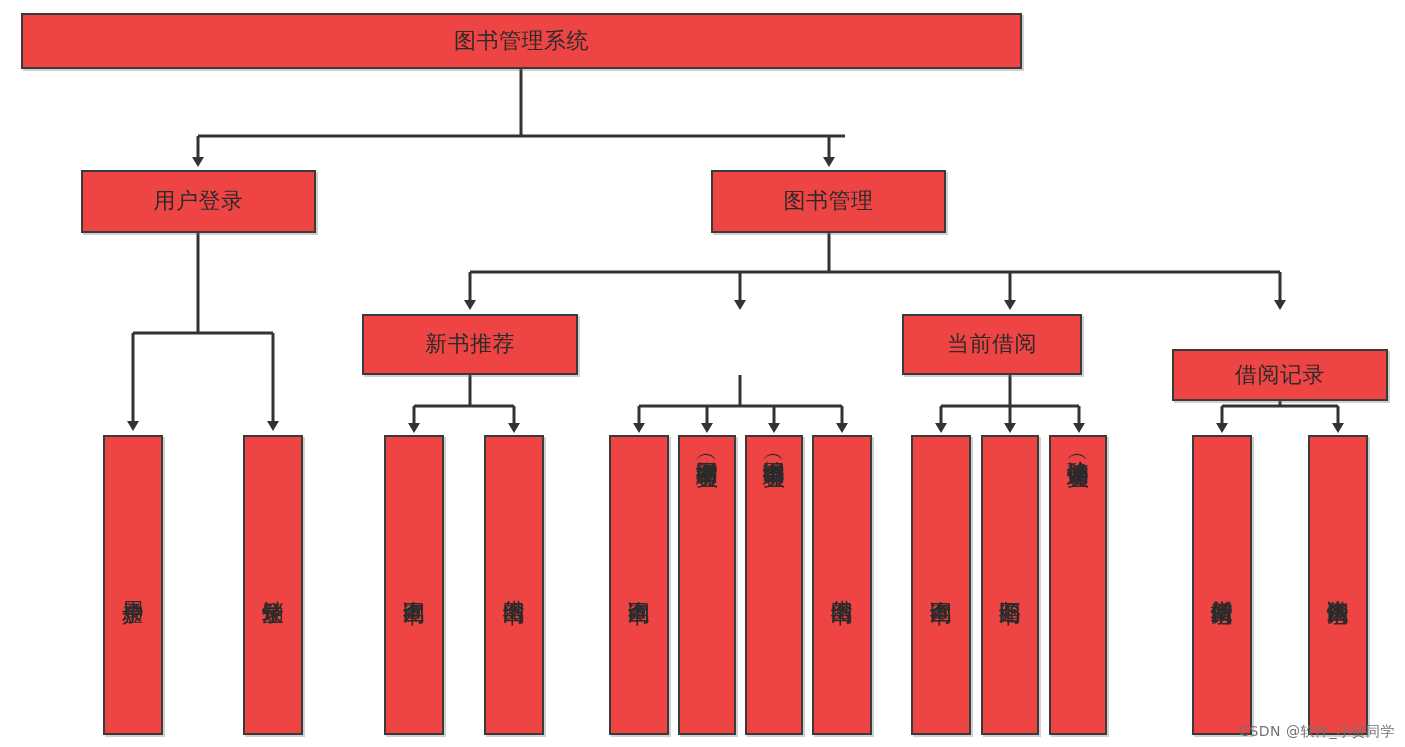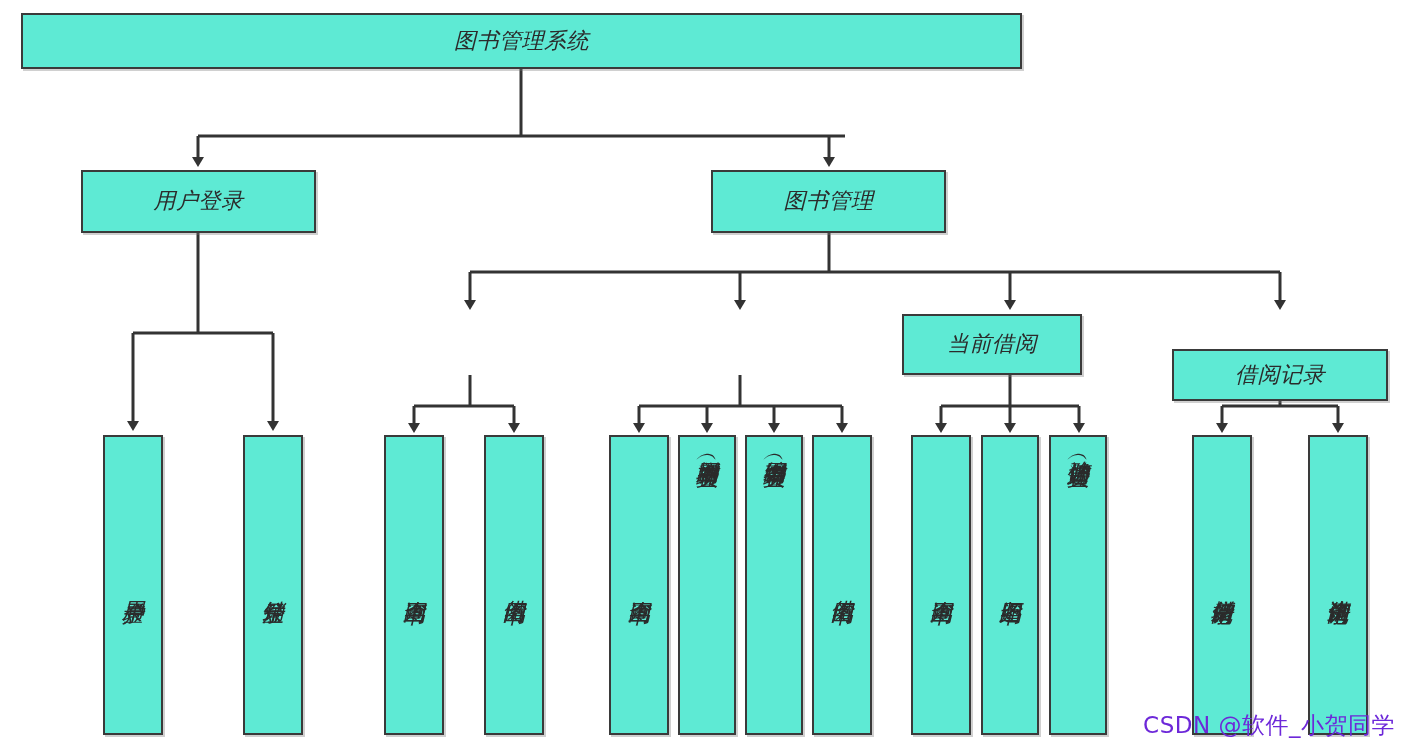--- a/index.html
+++ b/index.html
@@ -24,29 +24,28 @@
   svg#diagram-svg {
     position: absolute;
     left: 0;
     top: 0;
     width: 1405px;
     height: 747px;
     display: block;
   }
   .node-box {
     position: absolute;
-    background: #5eead4;
+    background: #ef4444;
     border: 2.5px solid #3a3a3a;
     box-sizing: border-box;
     box-shadow: 2px 2px 0 rgba(120,120,120,0.35);
     display: flex;
     align-items: center;
     justify-content: center;
     overflow: hidden;
-    font-style: italic;
   }
   .node-label-h {
     font-size: 22px;
     color: #2b2b2b;
     line-height: 1.1;
     white-space: nowrap;
     letter-spacing: 0.5px;
   }
   .node-label-v {
     font-size: 22px;
@@ -63,22 +62,22 @@
     padding-top: 6px;
   }
   .leaf-box.centered {
     align-items: center;
     padding-top: 0;
   }
   #watermark {
     position: absolute;
     right: 10px;
     bottom: 6px;
-    font-size: 23px;
-    color: #6d28d9;
+    font-size: 14px;
+    color: #737373;
     white-space: nowrap;
     letter-spacing: 0.5px;
     pointer-events: none;
   }
 </style>
 </head>
 <body>
 
 <div id="diagram-root">
 
@@ -136,20 +135,23 @@
     <span class="node-label-h">图书管理系统</span>
   </div>
 
   <div class="node-box" style="left:81px; top:170px; width:235px; height:63px;">
     <span class="node-label-h">用户登录</span>
   </div>
   <div class="node-box" style="left:711px; top:170px; width:235px; height:63px;">
     <span class="node-label-h">图书管理</span>
   </div>
 
+  <div class="node-box" style="left:362px; top:314px; width:216px; height:61px;">
+    <span class="node-label-h">新书推荐</span>
+  </div>
   <div class="node-box" style="left:902px; top:314px; width:180px; height:61px;">
     <span class="node-label-h">当前借阅</span>
   </div>
   <div class="node-box" style="left:1172px; top:314px; width:216px; height:52px;margin-top:35px;">
     <span class="node-label-h">借阅记录</span>
   </div>
 
   <div class="node-box leaf-box centered" style="left:103px; top:435px; width:60px; height:300px;">
     <span class="node-label-v">用户登录</span>
   </div>

